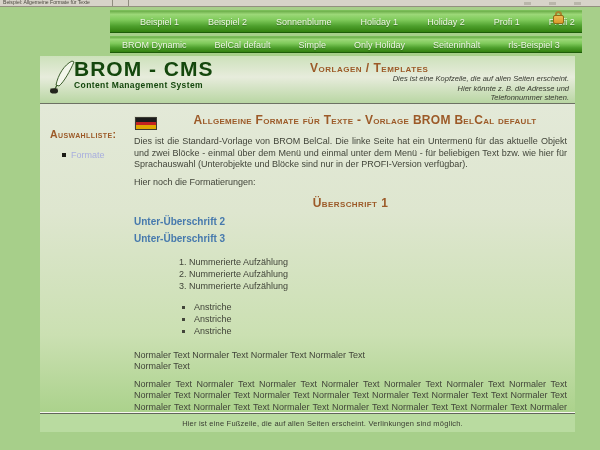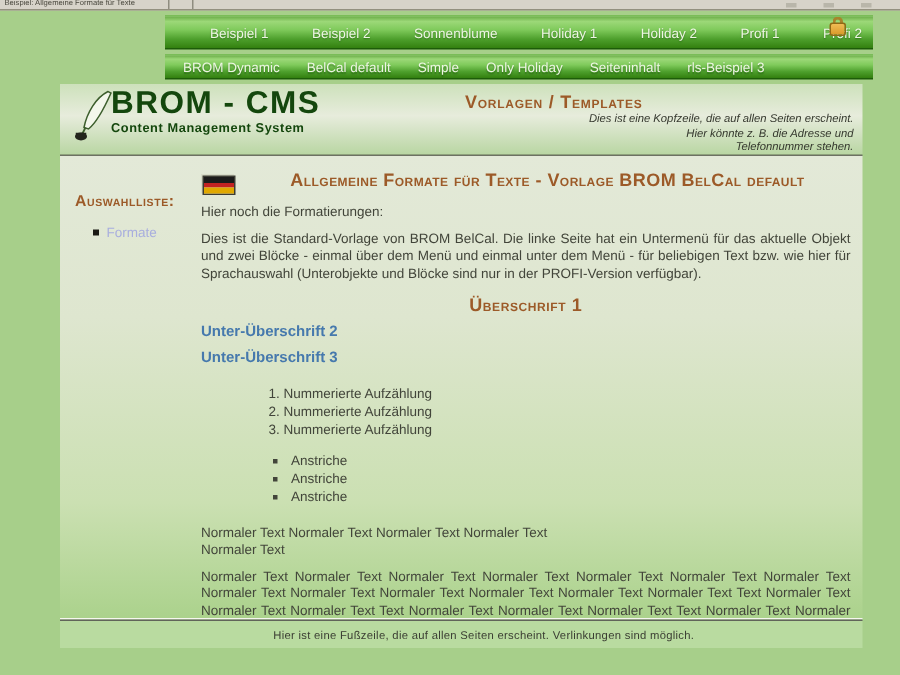--- a/index.html
+++ b/index.html
@@ -13,21 +13,21 @@
               white-space:nowrap; transform:scale(.85); transform-origin:left top; }
   .tabdiv { position:absolute; top:0; width:1px; height:7px; background:#8f8d80; }
   .tabmark { position:absolute; top:2px; width:7px; height:3px; background:#b9b6aa; }
 
   
   .navbar { position:absolute; left:110px; width:472px;
             background:linear-gradient(180deg,#6cae49 0%,#9cd878 16%,#7fca5b 42%,#4d9f2c 72%,#33800f 100%);
             border-top:1px solid #7abd58; border-bottom:1px solid #1d5c09;
             display:flex; align-items:center; }
   .navbar1 { top:10px; height:23px; gap:29px; padding-left:30px; }
-  .navbar2 { top:36px; height:17px; gap:18px; padding-left:12px; }
+  .navbar2 { top:36px; height:17px; gap:28px; padding-left:12px; }
   .navitem { font-size:9px; color:#eef6e4; cursor:pointer; white-space:nowrap;
              text-shadow:0 1px 1px rgba(20,60,10,.45); }
 
   
   .lock { position:absolute; left:552px; top:11px; width:13px; height:13px; cursor:pointer; }
   .lock .shackle { position:absolute; left:3px; top:0; width:7px; height:6px;
                    border:2px solid #a8842c; border-bottom:none; border-radius:4px 4px 0 0; }
   .lock .bodyp { position:absolute; left:1px; top:4px; width:11px; height:9px;
                  background:linear-gradient(180deg,#f0bc55,#d99a2a); border:1px solid #8f6a16; border-radius:2px; }
 
@@ -147,22 +147,22 @@
     <div class="main">
       <div class="titlerow">
         <div class="flag">
           <div class="f-black"></div>
           <div class="f-red"></div>
           <div class="f-gold"></div>
         </div>
         <div class="maintitle">Allgemeine Formate für Texte - Vorlage BROM BelCal default</div>
       </div>
 
+      <div class="para">Dies ist die Standard-Vorlage von BROM BelCal. Die linke Seite hat ein Untermenü für das aktuelle Objekt und zwei Blöcke - einmal über dem Menü und einmal unter dem Menü - für beliebigen Text bzw. wie hier für Sprachauswahl (Unterobjekte und Blöcke sind nur in der PROFI-Version verfügbar).</div>
       <div class="para">Hier noch die Formatierungen:</div>
-      <div class="para">Dies ist die Standard-Vorlage von BROM BelCal. Die linke Seite hat ein Untermenü für das aktuelle Objekt und zwei Blöcke - einmal über dem Menü und einmal unter dem Menü - für beliebigen Text bzw. wie hier für Sprachauswahl (Unterobjekte und Blöcke sind nur in der PROFI-Version verfügbar).</div>
 
       <div class="h1">Überschrift 1</div>
       <div class="h2">Unter-Überschrift 2</div>
       <div class="h2">Unter-Überschrift 3</div>
 
       <ol>
         <li>Nummerierte Aufzählung</li>
         <li>Nummerierte Aufzählung</li>
         <li>Nummerierte Aufzählung</li>
       </ol>

